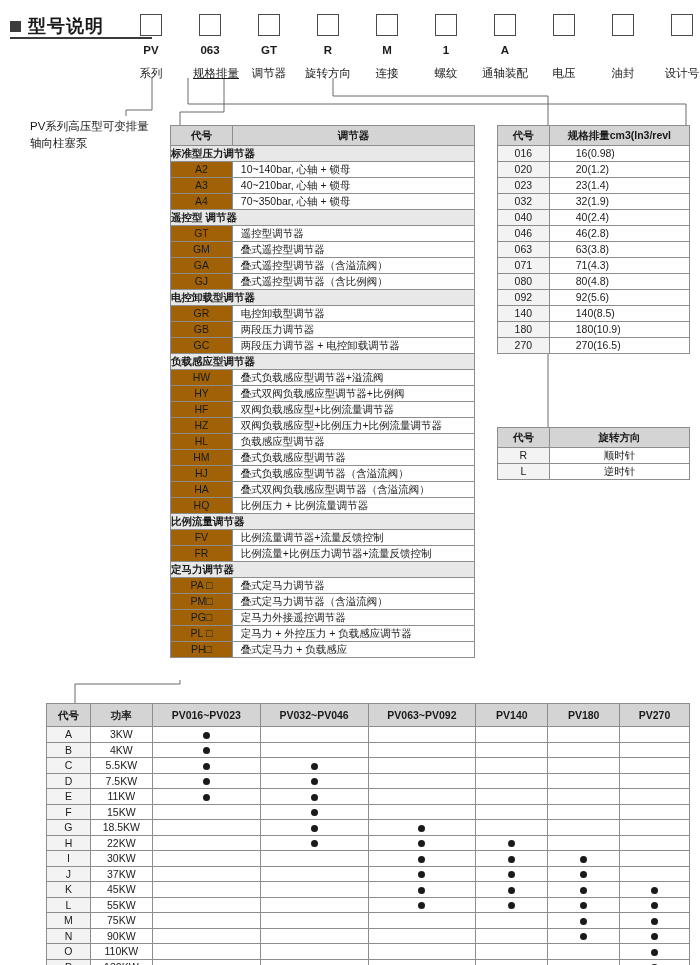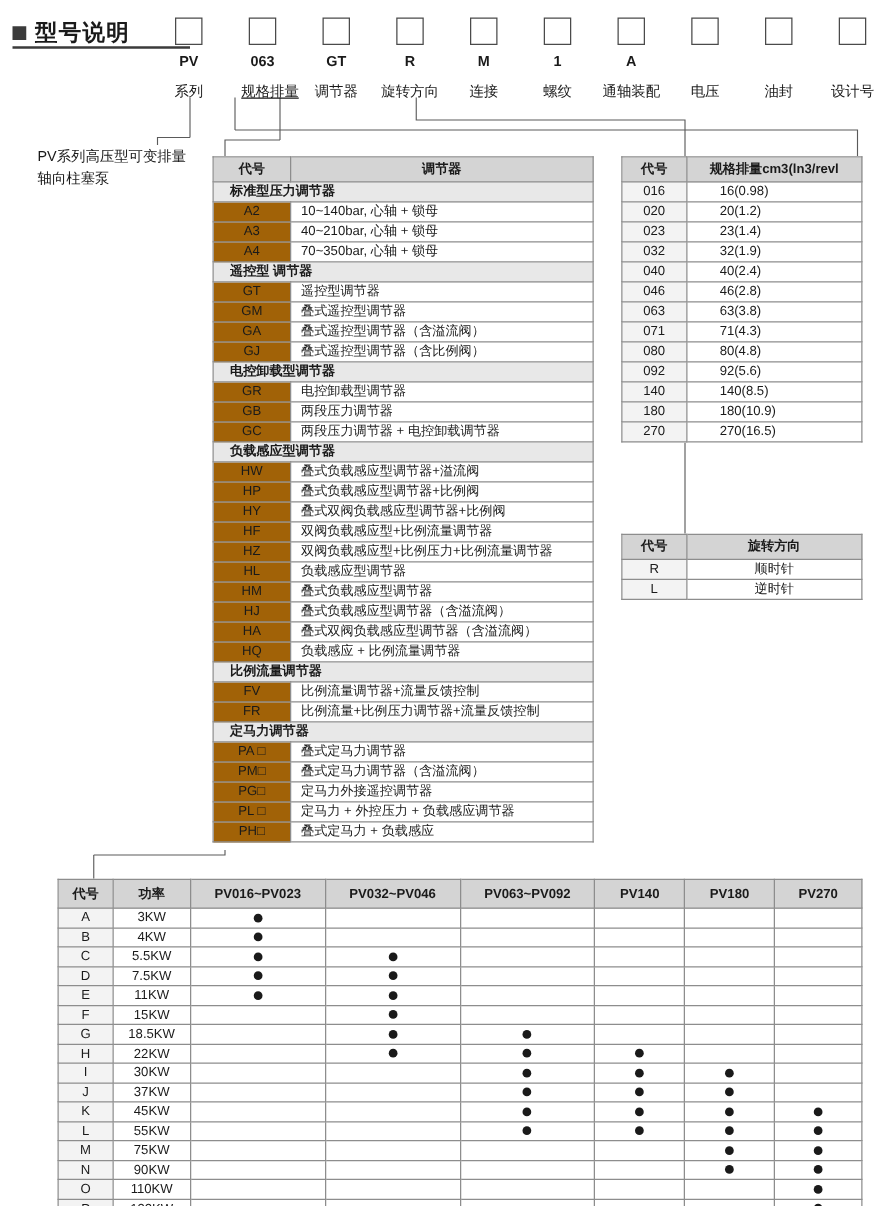--- a/index.html
+++ b/index.html
@@ -52,21 +52,21 @@
     line-height:15px;
     font-weight:normal;
     color:#1a1a1a;
   }
   .tbl th { background:#d4d4d4; font-weight:bold; text-align:center; height:19px; line-height:19px;}
   
   #tbl-reg { left:170px; top:125px; width:305px; }
   #tbl-reg td.code { width:62px; text-align:center; }
   #tbl-reg td.desc { width:243px; text-align:left; padding-left:8px;}
   #tbl-reg tr.group td {
-    background:#e4e4e4; font-weight:bold; text-align:left; padding-left:13px;
+    background:#e4e4e4; font-weight:bold; text-align:left; padding-left:0;
   }
   #tbl-reg td.code { background:#a16207; }
   #tbl-reg tr.group td { background:#e8e8e8; }
   
   #tbl-disp { left:497px; top:125px; width:193px; }
   #tbl-disp td { text-align:center; }
   #tbl-disp td.c1 { width:52px; background:#f3f3f3;}
   #tbl-disp td.c2 { width:141px; text-align:left; padding-left:26px;}
   
   #tbl-rot { left:497px; top:427px; width:193px; }
@@ -209,24 +209,20 @@
         <td class="desc">两段压力调节器 + 电控卸载调节器</td>
       </tr>
       <tr class="group">
         <td colspan="2">负载感应型调节器</td>
       </tr>
       <tr>
         <td class="code">HW</td>
         <td class="desc">叠式负载感应型调节器+溢流阀</td>
       </tr>
       <tr>
-        <td class="code">HP</td>
-        <td class="desc">叠式负载感应型调节器+比例阀</td>
-      </tr>
-      <tr>
         <td class="code">HY</td>
         <td class="desc">叠式双阀负载感应型调节器+比例阀</td>
       </tr>
       <tr>
         <td class="code">HF</td>
         <td class="desc">双阀负载感应型+比例流量调节器</td>
       </tr>
       <tr>
         <td class="code">HZ</td>
         <td class="desc">双阀负载感应型+比例压力+比例流量调节器</td>
@@ -242,21 +238,21 @@
       <tr>
         <td class="code">HJ</td>
         <td class="desc">叠式负载感应型调节器（含溢流阀）</td>
       </tr>
       <tr>
         <td class="code">HA</td>
         <td class="desc">叠式双阀负载感应型调节器（含溢流阀）</td>
       </tr>
       <tr>
         <td class="code">HQ</td>
-        <td class="desc">负载感应 + 比例流量调节器</td>
+        <td class="desc">比例压力 + 比例流量调节器</td>
       </tr>
       <tr class="group">
         <td colspan="2">比例流量调节器</td>
       </tr>
       <tr>
         <td class="code">FV</td>
         <td class="desc">比例流量调节器+流量反馈控制</td>
       </tr>
       <tr>
         <td class="code">FR</td>

